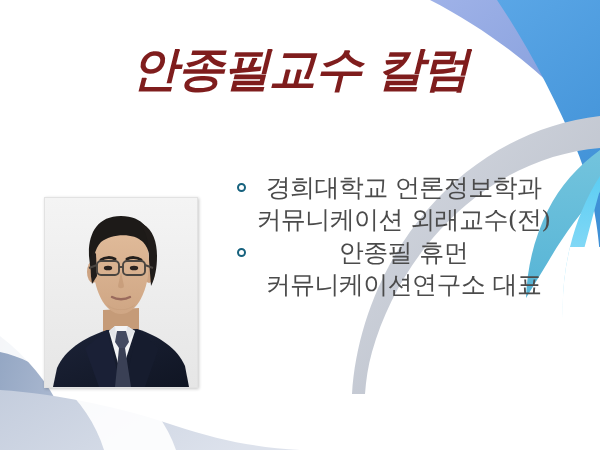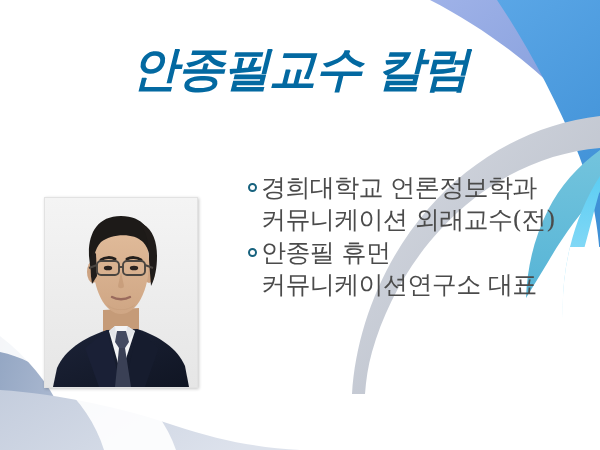--- a/index.html
+++ b/index.html
@@ -35,21 +35,21 @@
     position: absolute;
     left: 0;
     top: 42px;
     width: 600px;
     text-align: center;
     font-family: "DejaVu Serif", "Liberation Serif", serif;
     font-size: 47px;
     font-weight: bold;
     font-style: italic;
     letter-spacing: -1px;
-    color: #0369a1;
+    color: #7f1d1d;
     line-height: 1.15;
     white-space: nowrap;
   }
 
   
   #photo-frame {
     position: absolute;
     left: 44px;
     top: 197px;
     width: 152px;
@@ -57,23 +57,24 @@
     background: #f2f2f2;
     border: 1px solid #e2e2e2;
     box-shadow: 1px 1px 3px rgba(0,0,0,0.22);
     overflow: hidden;
   }
   #photo-frame svg { display: block; }
 
   
   #bullets {
     position: absolute;
-    left: 248px;
+    left: 237px;
     top: 172px;
     width: 320px;
+    text-align: center;
   }
   .bullet-item {
     display: flex;
     align-items: flex-start;
     margin-bottom: 2px;
   }
   .bullet-marker {
     flex: 0 0 auto;
     width: 9px;
     height: 9px;

